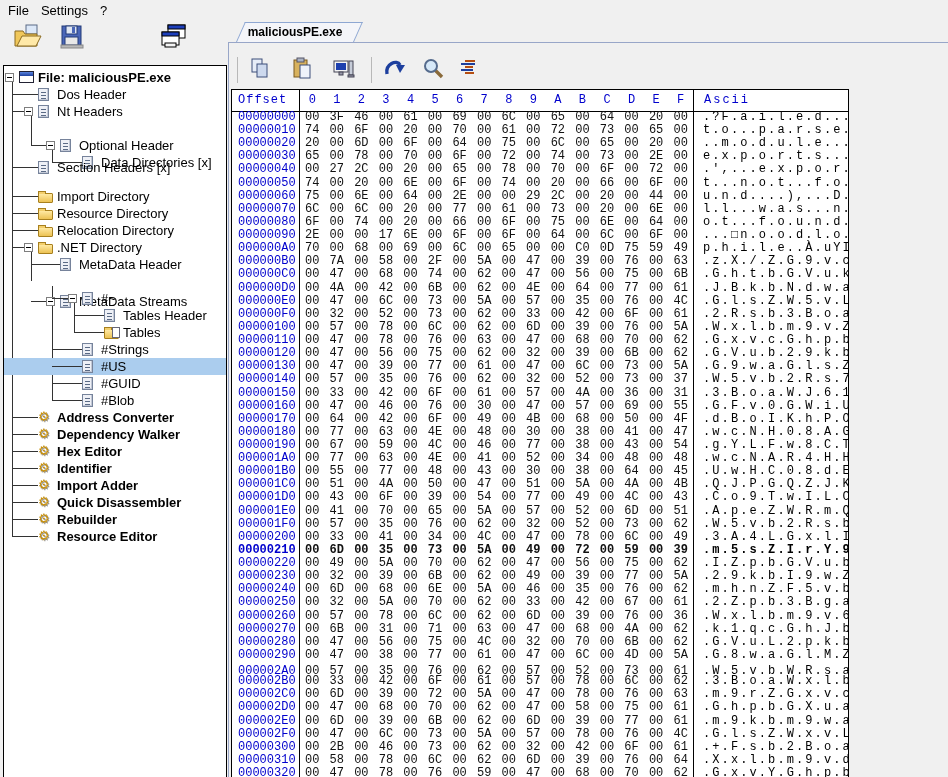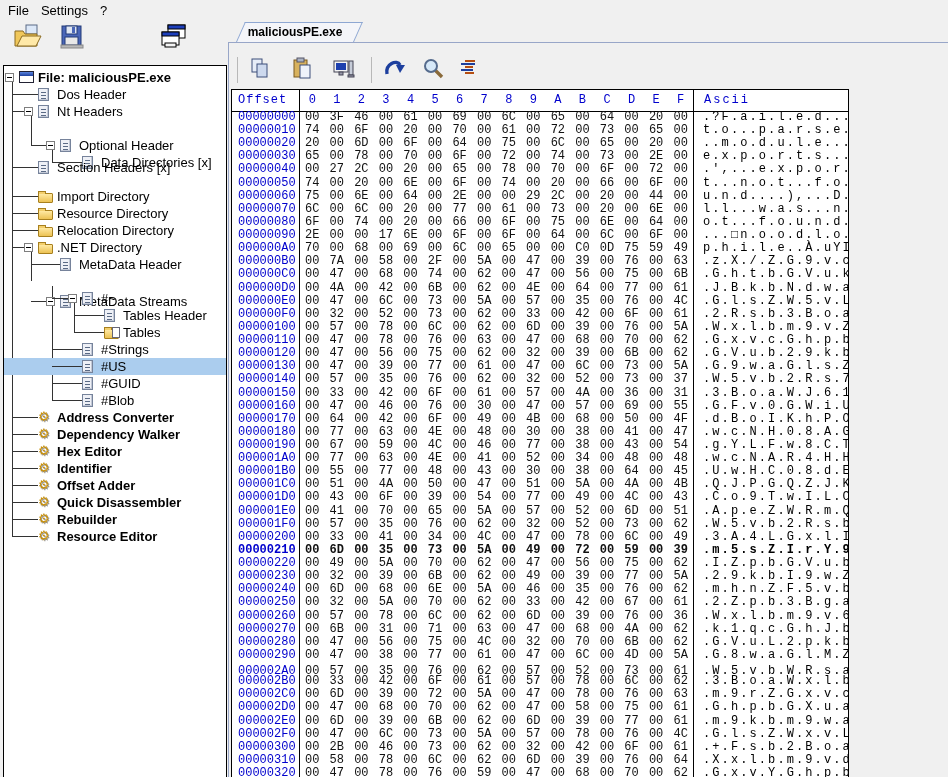--- a/index.html
+++ b/index.html
@@ -245,21 +245,21 @@
         <span class="tlabel" style="left: 53px;">Hex Editor</span>
       </div>
       <div class="tree-row bold" style="top: 394px;">
         <i class="conn" style="left: 8px; width: 26px;"></i>
         <span class="ticon gear" style="left: 34px;">⚙</span>
         <span class="tlabel" style="left: 53px;">Identifier</span>
       </div>
       <div class="tree-row bold" style="top: 411px;">
         <i class="conn" style="left: 8px; width: 26px;"></i>
         <span class="ticon gear" style="left: 34px;">⚙</span>
-        <span class="tlabel" style="left: 53px;">Offset Adder</span>
+        <span class="tlabel" style="left: 53px;">Import Adder</span>
       </div>
       <div class="tree-row bold" style="top: 428px;">
         <i class="conn" style="left: 8px; width: 26px;"></i>
         <span class="ticon gear" style="left: 34px;">⚙</span>
         <span class="tlabel" style="left: 53px;">Quick Disassembler</span>
       </div>
       <div class="tree-row bold" style="top: 445px;">
         <i class="conn" style="left: 8px; width: 26px;"></i>
         <span class="ticon gear" style="left: 34px;">⚙</span>
         <span class="tlabel" style="left: 53px;">Rebuilder</span>

